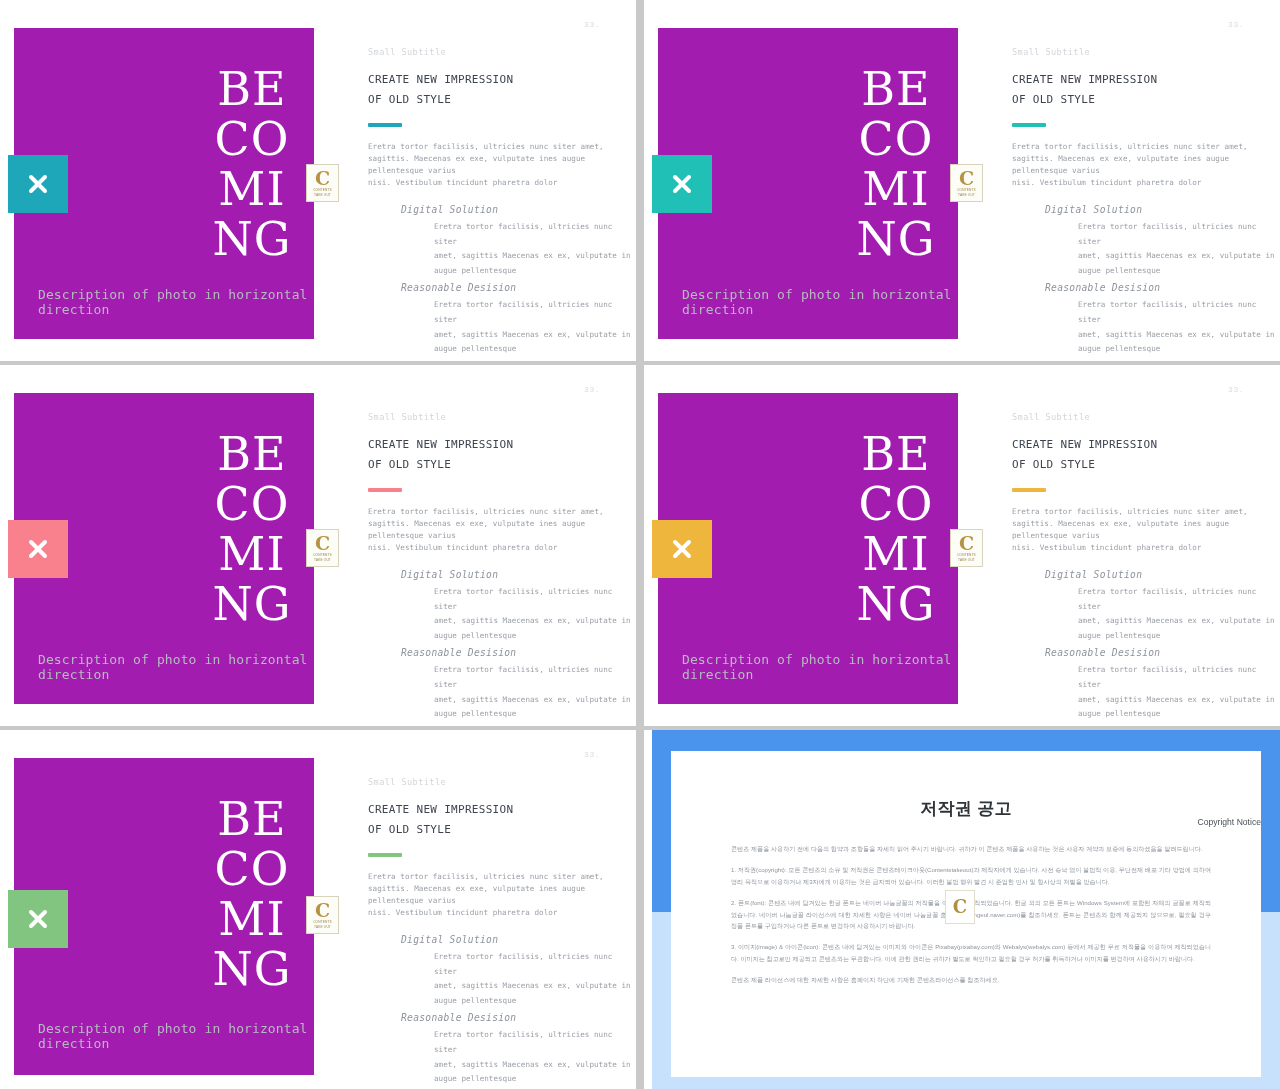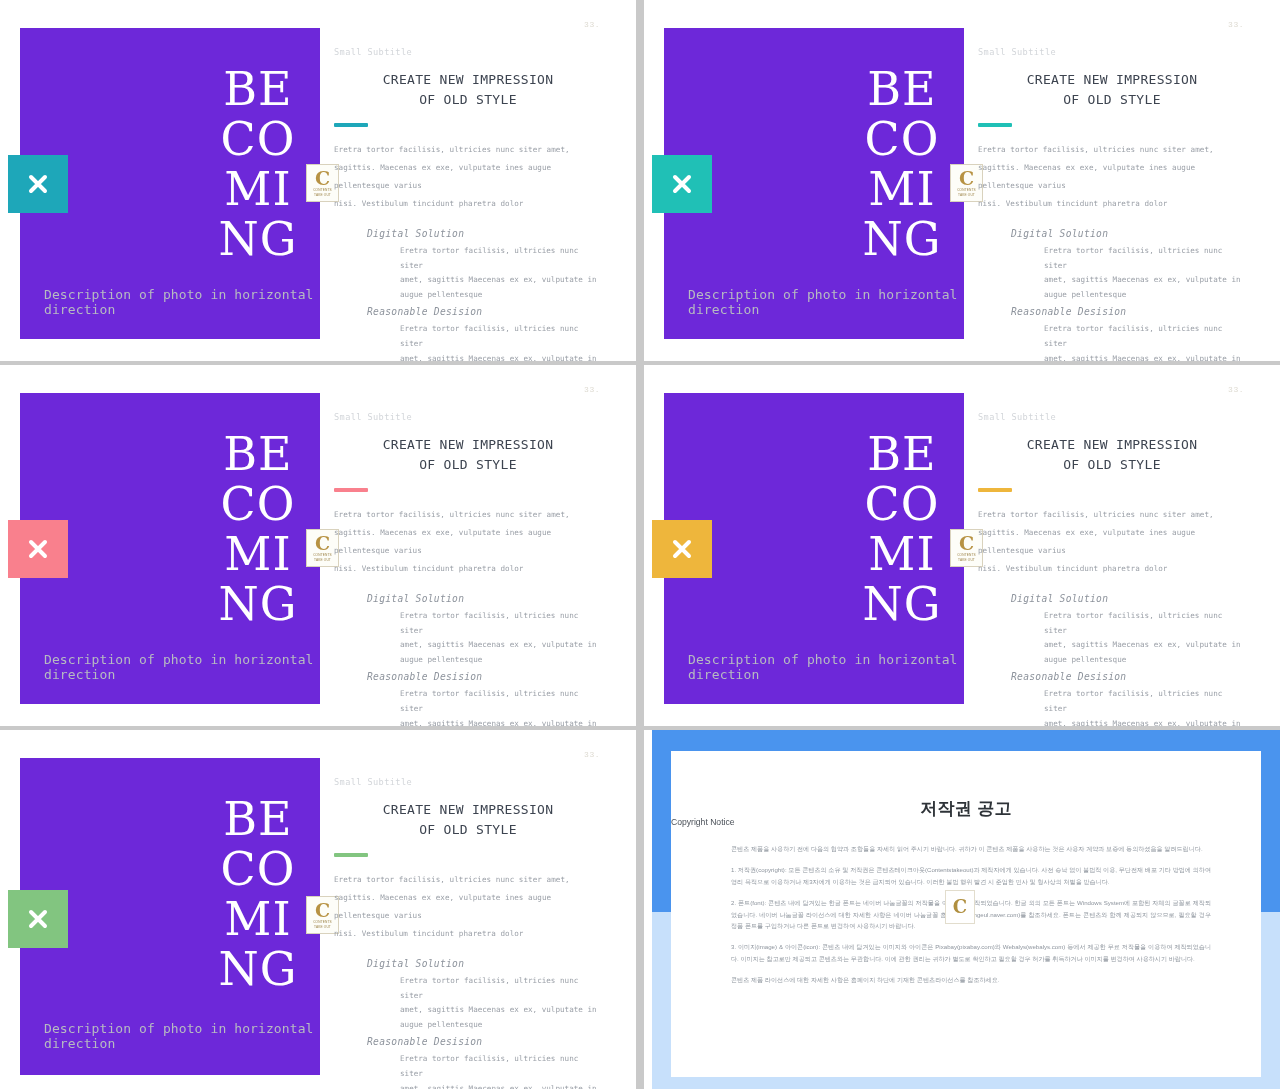--- a/index.html
+++ b/index.html
@@ -19,23 +19,23 @@
   }
   .slide {
     background: #ffffff;
     position: relative;
     overflow: hidden;
   }
 
   
   .photo {
     position: absolute;
-    left: 20px; top: 28px;
+    left: 14px; top: 28px;
     width: 300px; height: 311px;
-    background: #6d28d9;
+    background: #a21caf;
   }
   .slide.r3 .photo { height: 317px; }
   .becoming {
     position: absolute;
     right: 2px; top: 36px;
     width: 120px;
     text-align: center;
     font-family: "DejaVu Serif", "Liberation Serif", serif;
     color: #ffffff;
     font-size: 46px;
@@ -84,49 +84,48 @@
     position: absolute;
     right: 36px; top: 20px;
     font-family: Liberation Mono, monospace;
     font-size: 8px;
     color: #dedbd2;
     letter-spacing: .5px;
   }
 
   .content {
     position: absolute;
-    left: 334px; top: 47px;
+    left: 368px; top: 47px;
     width: 268px;
   }
   .slide.r2 .content { top: 47px; }
   .subtitle {
     font-family: "DejaVu Sans Mono", "Liberation Mono", monospace;
     font-size: 8.6px;
     color: #d3d6da;
     letter-spacing: .4px;
     margin-bottom: 13px;
   }
   .headline {
     font-family: "DejaVu Sans Mono", "Liberation Mono", monospace;
-    font-size: 13px;
+    font-size: 11px;
     line-height: 20px;
     color: #3d4450;
     letter-spacing: .3px;
     white-space: pre-line;
-    text-align: center;
   }
   .rule {
     width: 34px; height: 4px;
     margin: 13px 0 14px 0;
     border-radius: 1px;
   }
   .lead {
     font-family: "DejaVu Sans Mono", "Liberation Mono", monospace;
     font-size: 7.6px;
-    line-height: 18px;
+    line-height: 12px;
     color: #9ba0a8;
     letter-spacing: .05px;
     white-space: pre-line;
   }
   .sub-block {
     margin-left: 33px;
     margin-top: 15px;
   }
   .sub-h {
     font-family: "DejaVu Sans Mono", "Liberation Mono", monospace;
@@ -175,21 +174,21 @@
     left: 0; right: 0; top: 46px;
     text-align: center;
     font-size: 17px;
     font-weight: 700;
     color: #2e3338;
     letter-spacing: .3px;
   }
   .cr-subtitle {
     position: absolute;
     left: 0; right: 0; top: 66px;
-    text-align: left;
+    text-align: right;
     font-size: 8.6px;
     color: #4a5058;
   }
   .cr-body {
     position: absolute;
     left: 60px; top: 92px;
     width: 480px;
   }
   .cr-p {
     font-size: 6.1px;

